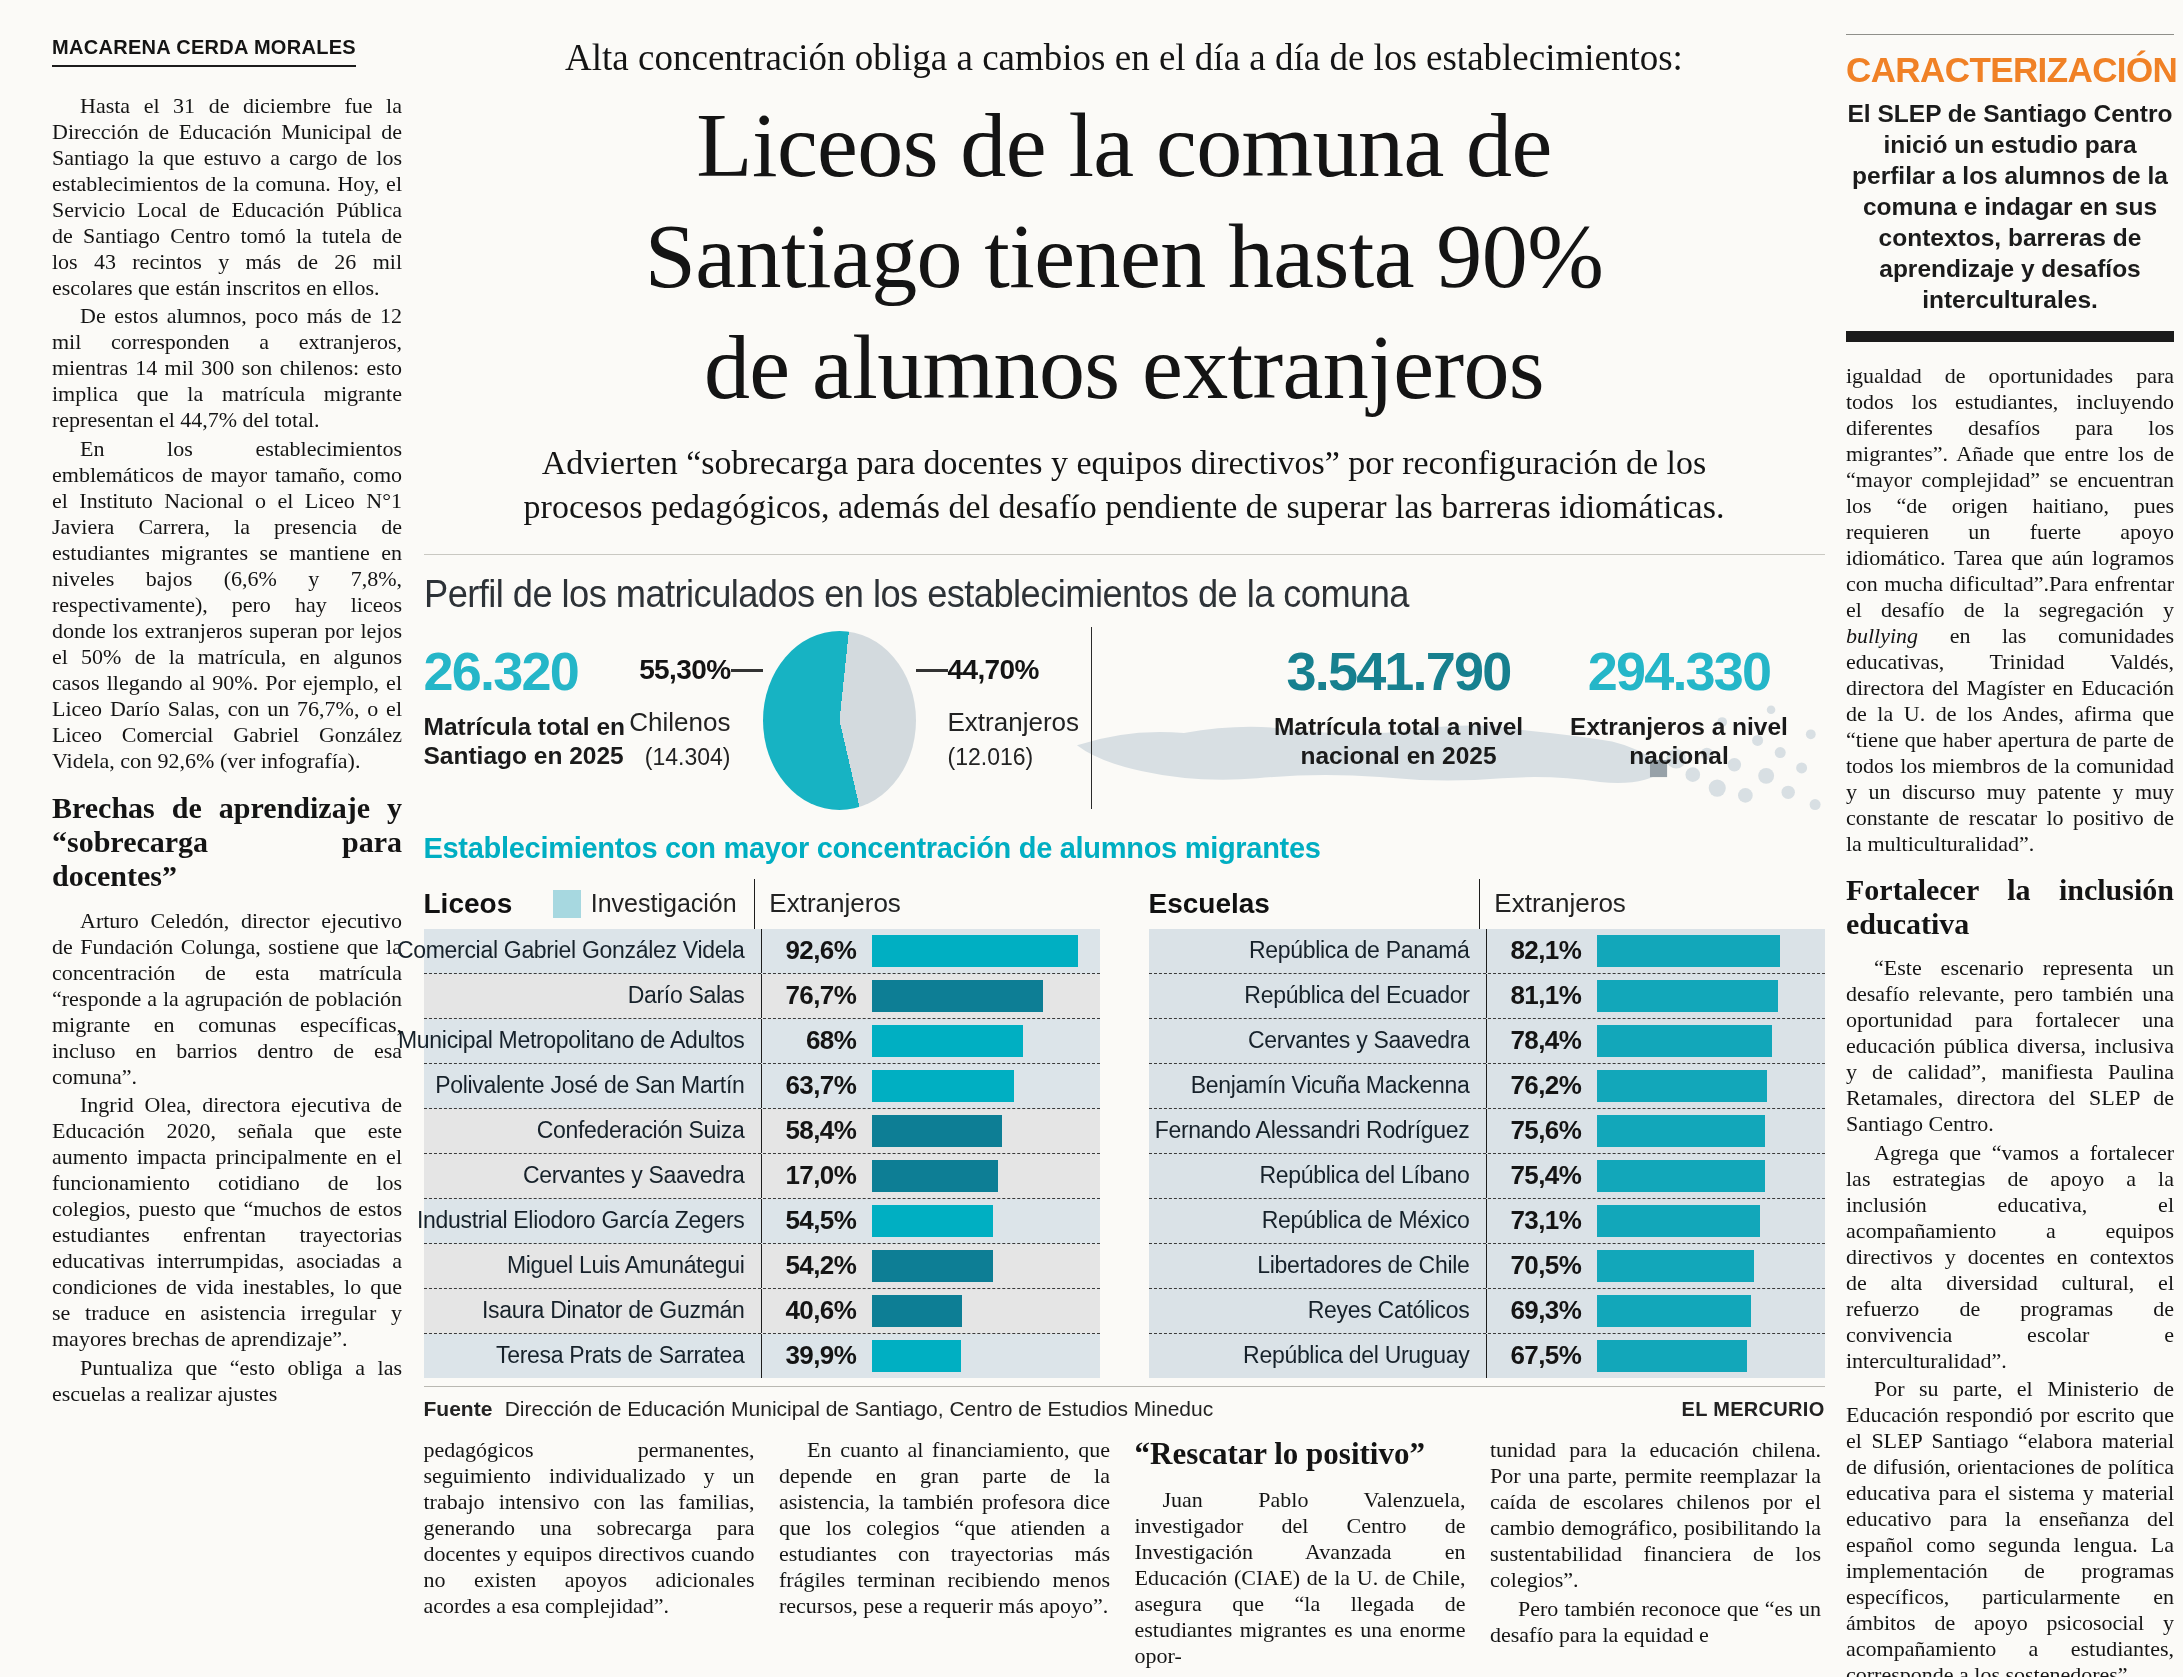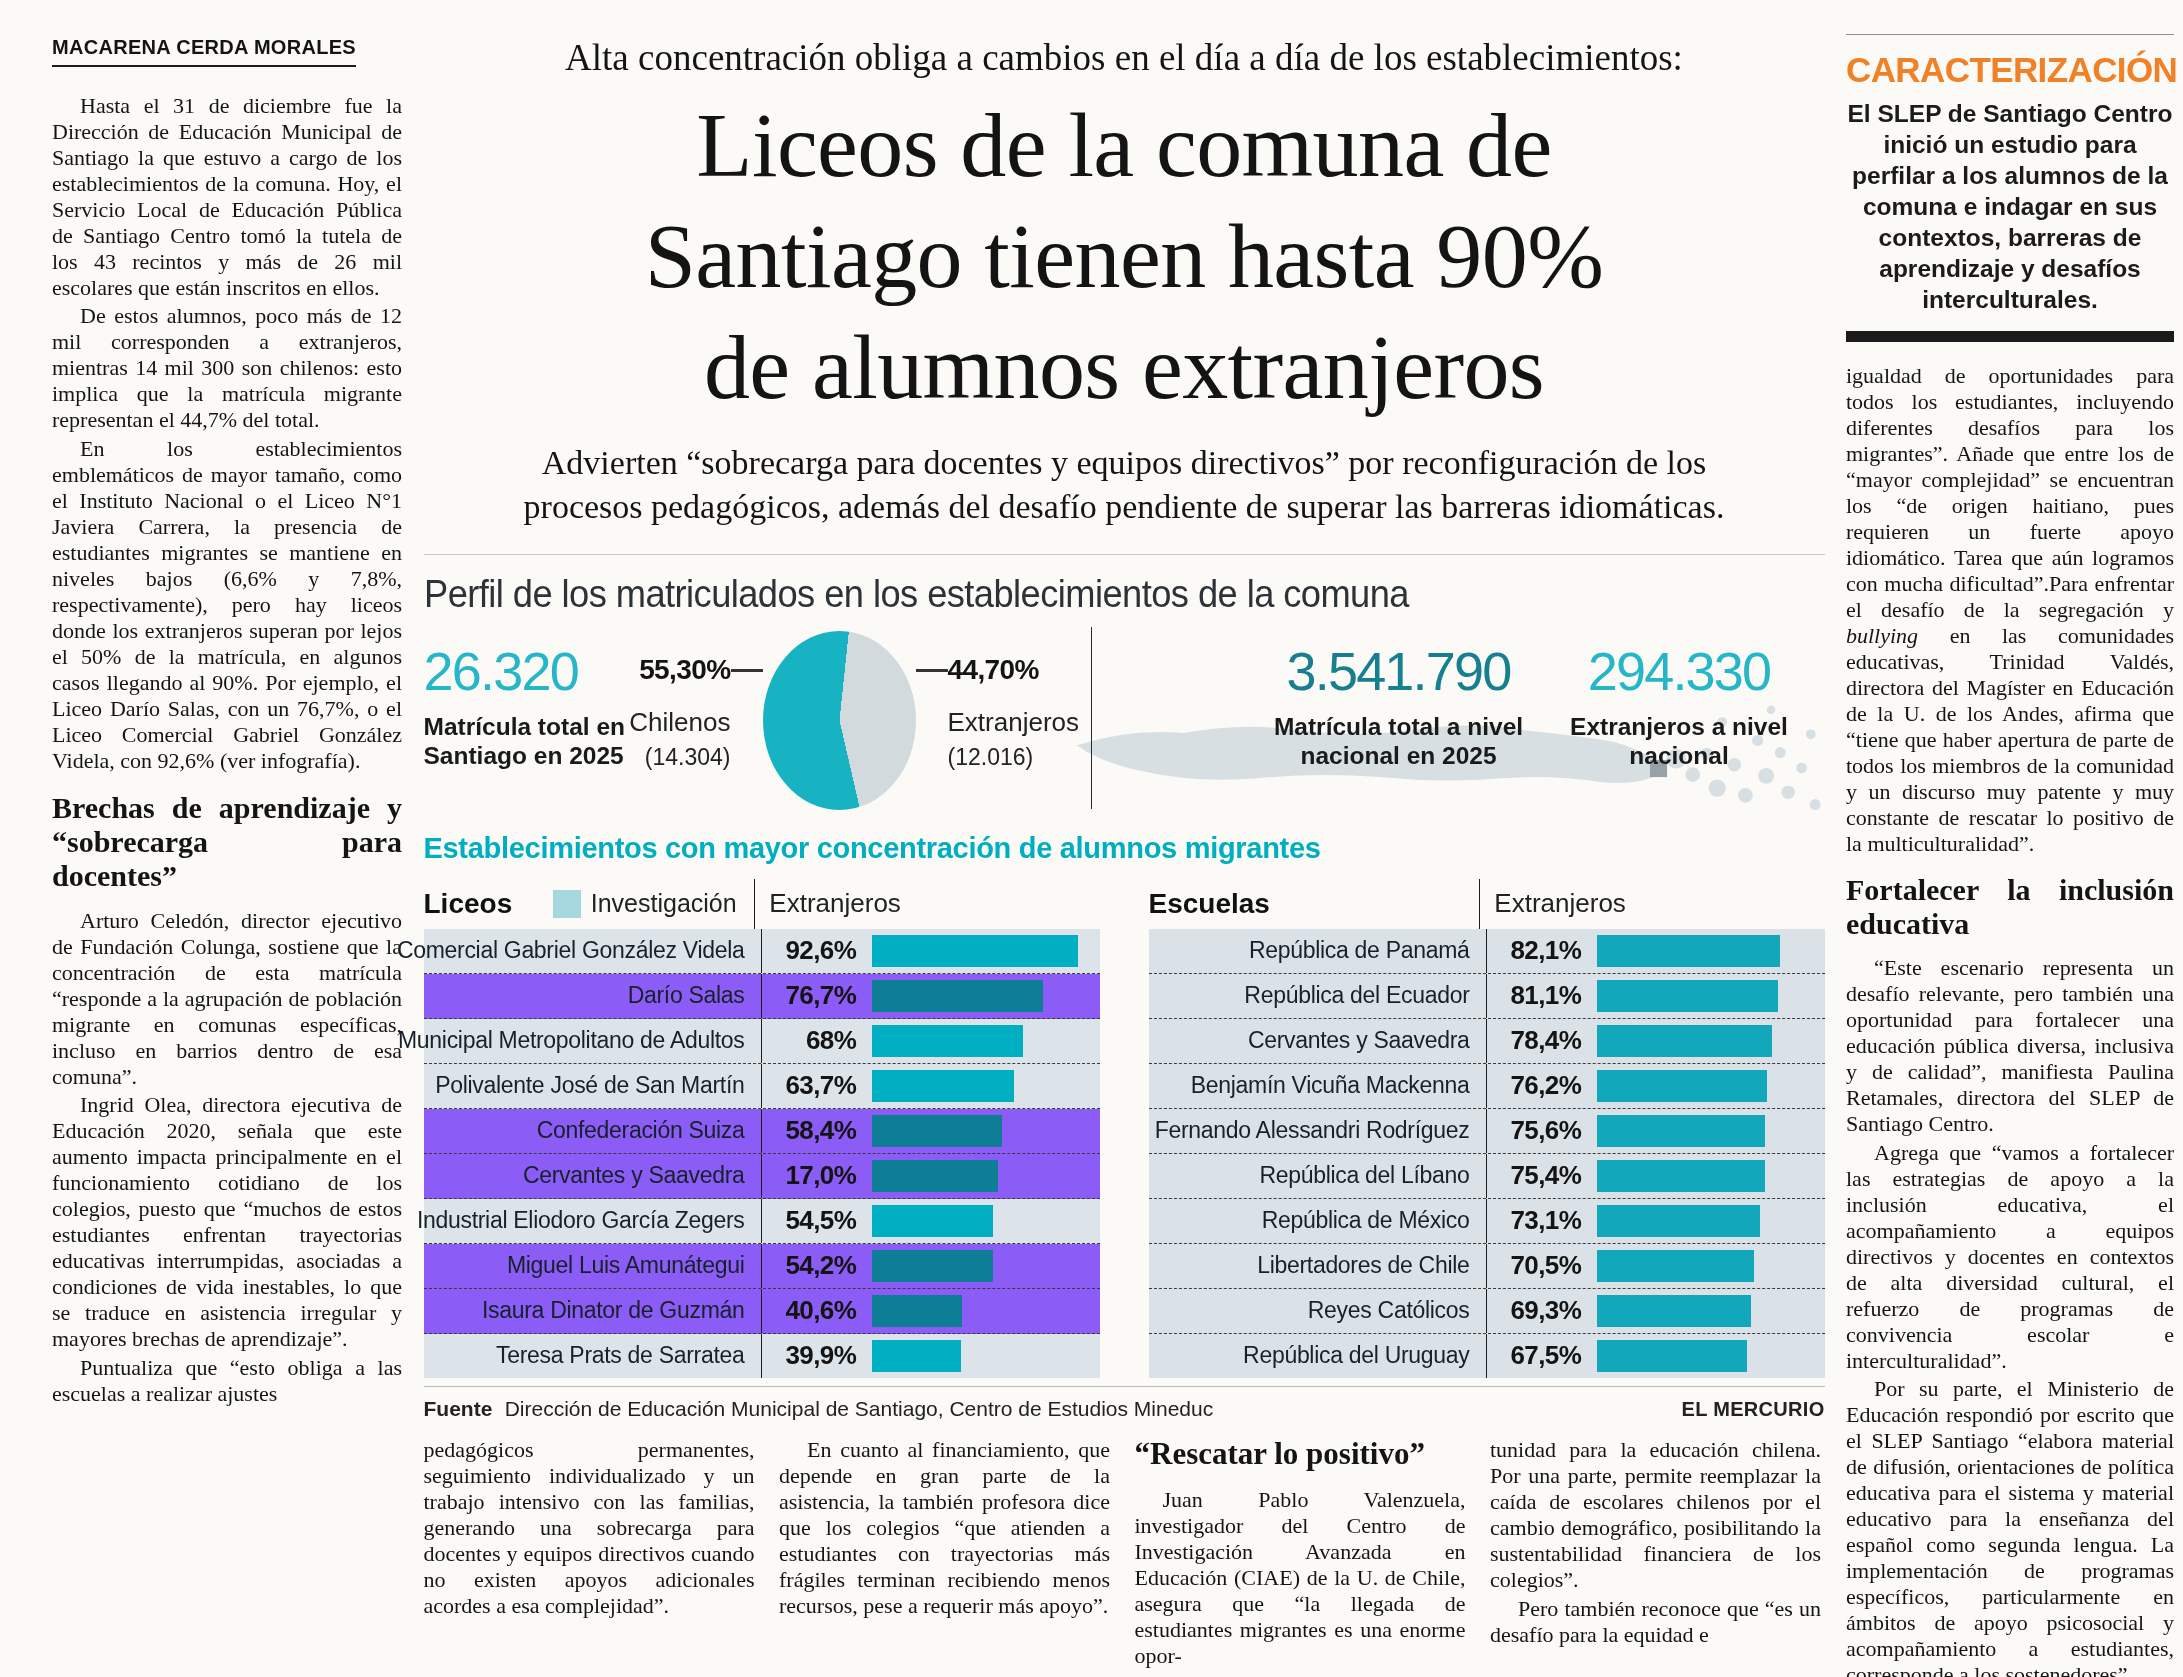--- a/index.html
+++ b/index.html
@@ -25,21 +25,21 @@
   .kicker{font-size:37px;line-height:40px;text-align:center;margin-top:3.7px;}
   .headline{font-size:92px;line-height:111px;font-weight:500;text-align:center;margin:12.3px 0 0 0;
     font-family:"Liberation Serif","DejaVu Serif",serif;letter-spacing:-0.6px;}
   .deck{font-size:34px;line-height:44px;text-align:center;margin-top:18.4px;}
   .center-rule{border:none;border-top:1.2px solid #c9c8c2;margin:24.5px 0 0 0;}
   
   .info-title{font-family:"Liberation Sans",sans-serif;font-weight:400;font-size:39px;color:#2d3237;
     margin:17px 0 0 0;letter-spacing:-0.6px;transform:scaleX(.93);transform-origin:left;}
   .stats-row{position:relative;height:193px;margin-top:7.4px;}
   .stat{position:absolute;z-index:2;}
-  .stat .num{font-family:"Liberation Sans",sans-serif;font-weight:normal;font-size:54px;letter-spacing:-1.8px;}
+  .stat .num{font-family:"Liberation Sans",sans-serif;font-weight:bold;font-size:54px;letter-spacing:-1.8px;}
   .stat .lbl{font-family:"Liberation Sans",sans-serif;font-weight:bold;font-size:24.5px;line-height:29px;color:#1a1a1a;margin-top:9.8px;}
   .stat-stgo{left:0;top:17px;width:209px;}
   .stat-nat{left:828px;top:17px;width:294px;text-align:center;}
   .stat-ext{left:1142px;top:17px;width:227px;text-align:center;}
   .pie-flex{position:absolute;left:175px;top:7.4px;display:flex;align-items:flex-start;z-index:2;}
   .plabel{font-family:"Liberation Sans",sans-serif;width:132px;padding-top:23px;}
   .plabel .pct{font-size:28px;font-weight:bold;letter-spacing:-0.6px;}
   .plabel .nm{font-size:26px;margin-top:21px;color:#222;}
   .plabel .cnt{font-size:23px;margin-top:6.1px;color:#222;}
   .plabel.right{text-align:left;}
@@ -56,21 +56,21 @@
   .thead{display:flex;height:50px;align-items:center;}
   .th-left{width:50%;display:flex;align-items:center;gap:16px;border-right:1.8px solid #1d1d1d;height:100%;}
   .th-title{font-size:28px;font-weight:bold;color:#111;}
   .legend{display:flex;align-items:center;gap:9.8px;margin-left:auto;padding-right:17px;}
   .swatch{width:28px;height:28px;background:#a7d8e0;display:inline-block;}
   .legend-lbl{font-size:25px;color:#222;}
   .th-right{width:50%;padding-left:14.7px;font-size:26px;color:#222;}
   .tbody{}
   .trow{display:flex;height:44px;border-bottom:1.2px dashed #3a3a3a;background:#dce4e9;}
   .trow:last-child{border-bottom:none;}
-  .trow.emb{background:#8b5cf6;}
+  .trow.emb{background:#e5e5e5;}
   .tname{width:50%;border-right:1.8px solid #1d1d1d;display:flex;align-items:center;justify-content:flex-end;
     padding-right:16px;box-sizing:border-box;font-size:23px;color:#16212a;white-space:nowrap;letter-spacing:-0.3px;}
   .tbar{width:50%;display:flex;align-items:center;box-sizing:border-box;padding-left:14.7px;}
   .tval{width:80px;text-align:right;font-weight:bold;font-size:26px;letter-spacing:-0.6px;flex:0 0 auto;}
   .track{flex:1 1 auto;height:32px;margin-left:16px;margin-right:4.9px;position:relative;}
   .bar{display:block;height:100%;background:#00afc2;}
   .trow.emb .bar{background:#0d7e95;}
   .gtable.escuelas .trow{background:#dae2e7;}
   .gtable.escuelas .bar{background:#12a7ba;}
   .source-row{display:flex;justify-content:space-between;align-items:baseline;border-top:1.2px solid #b9b8b2;

